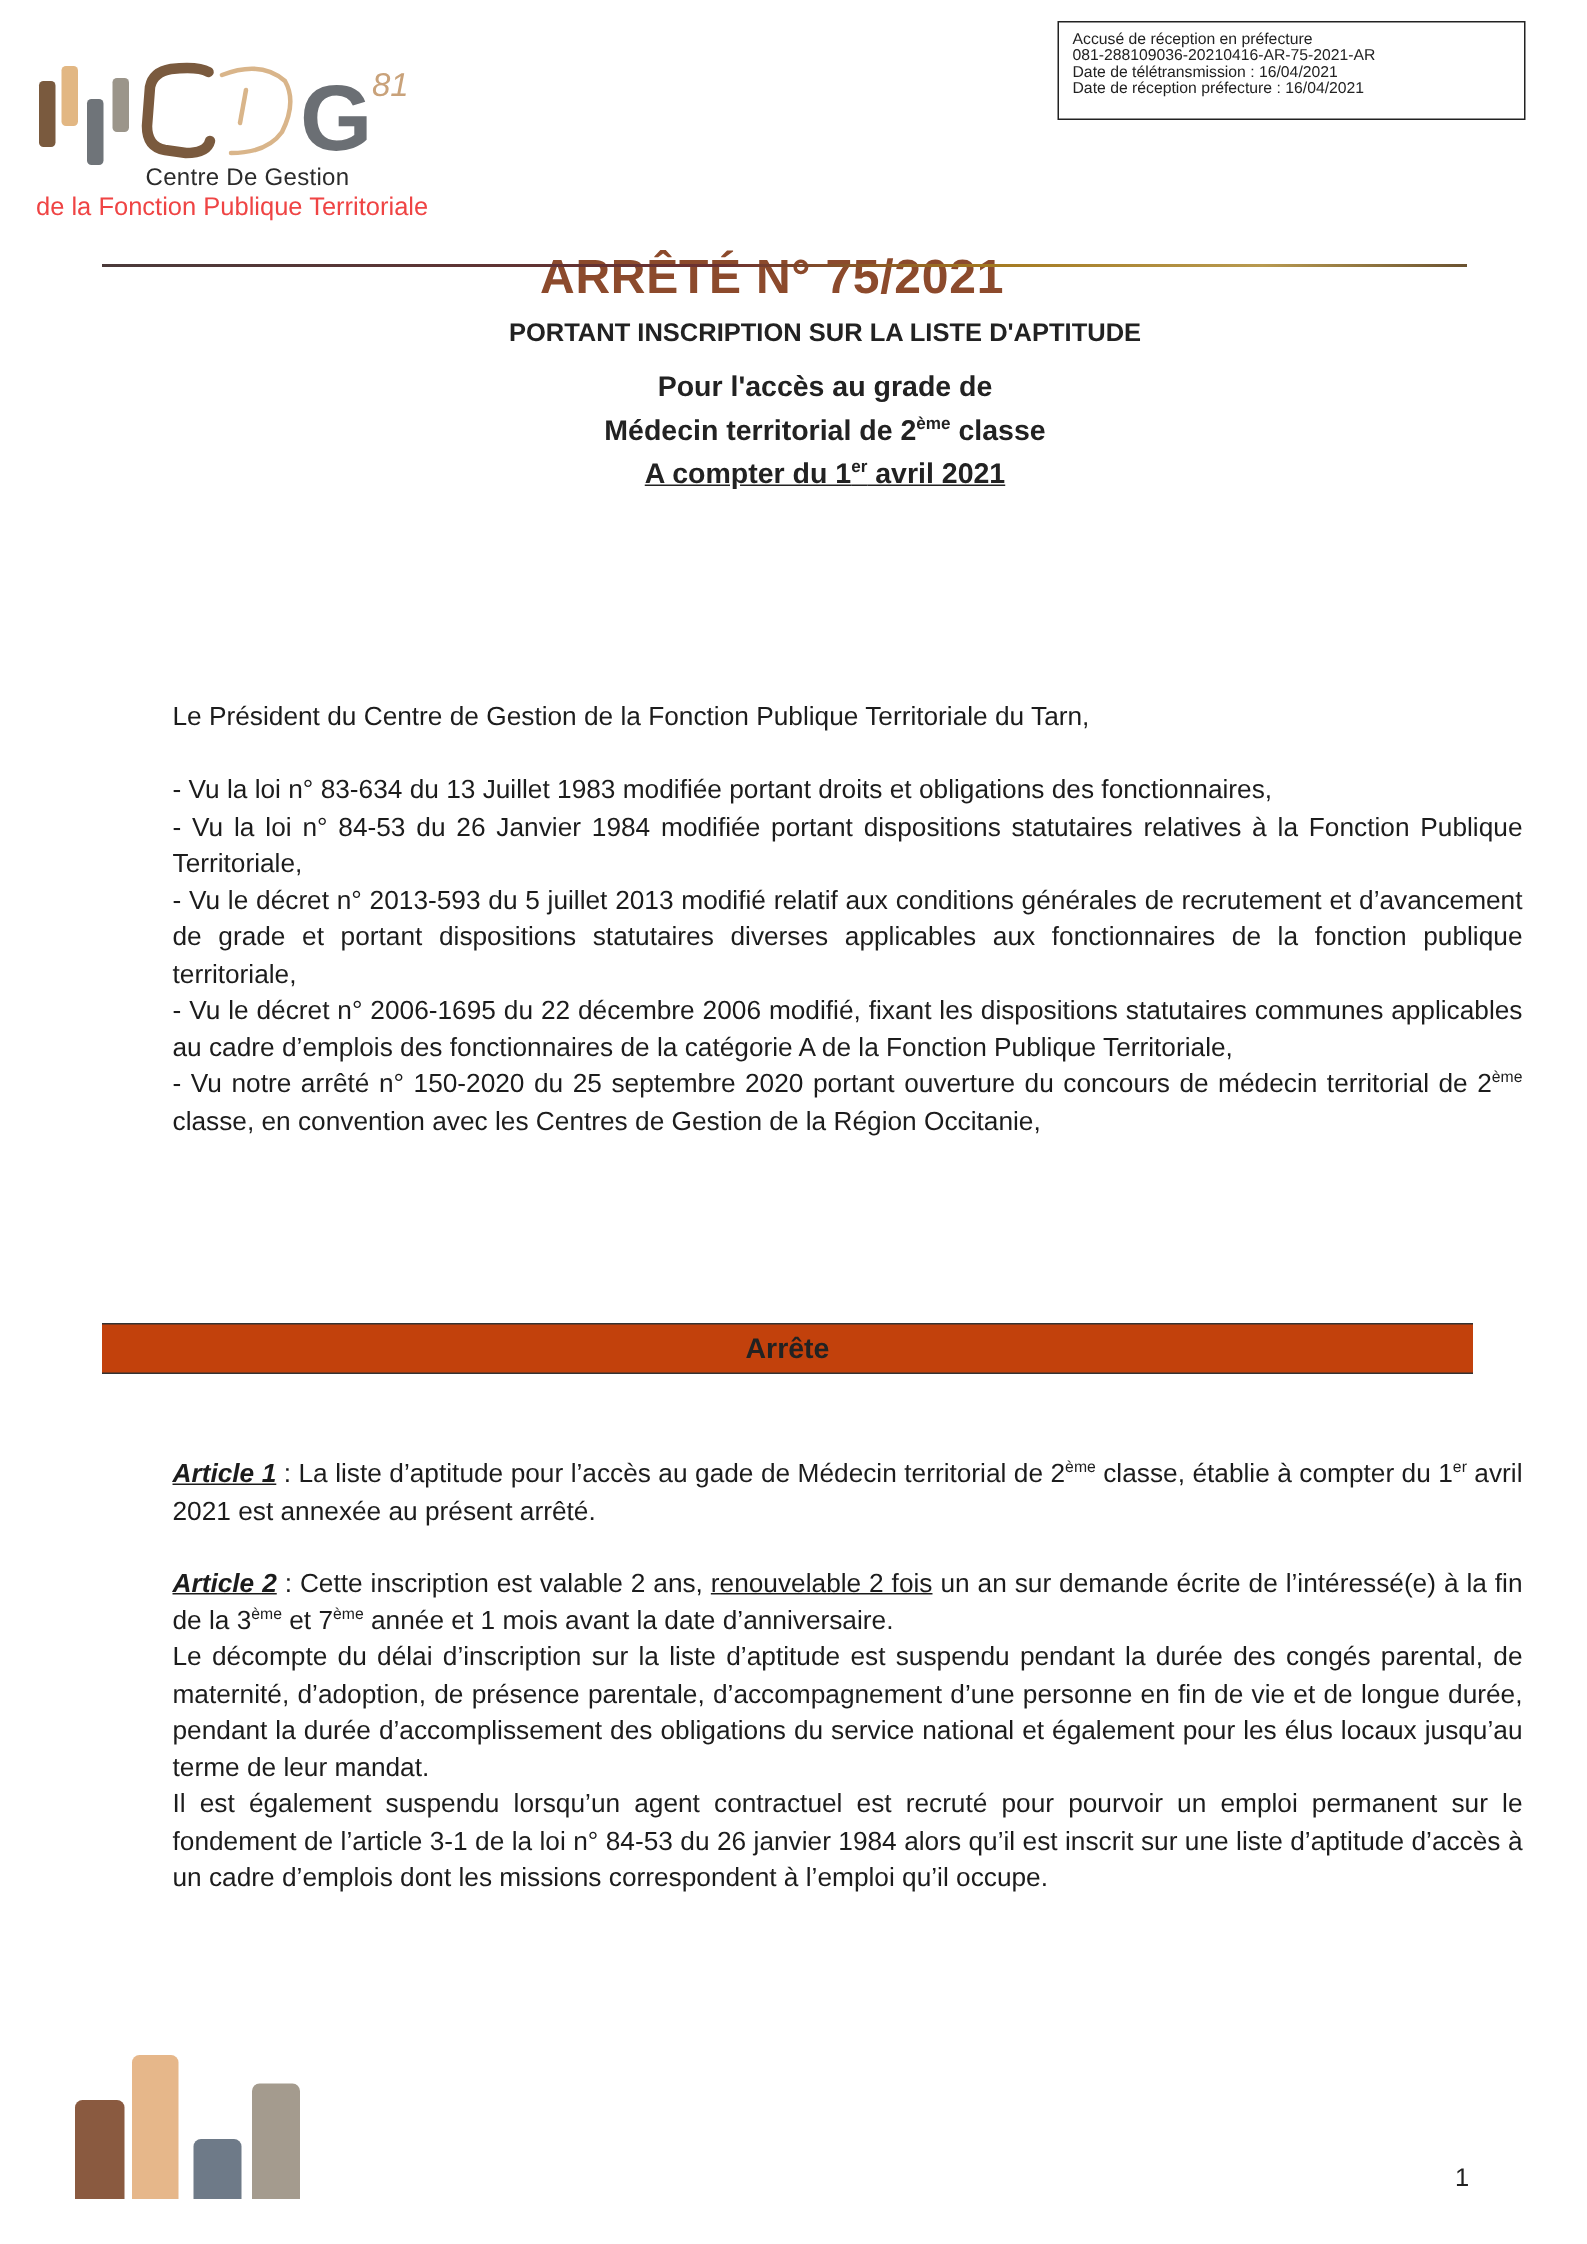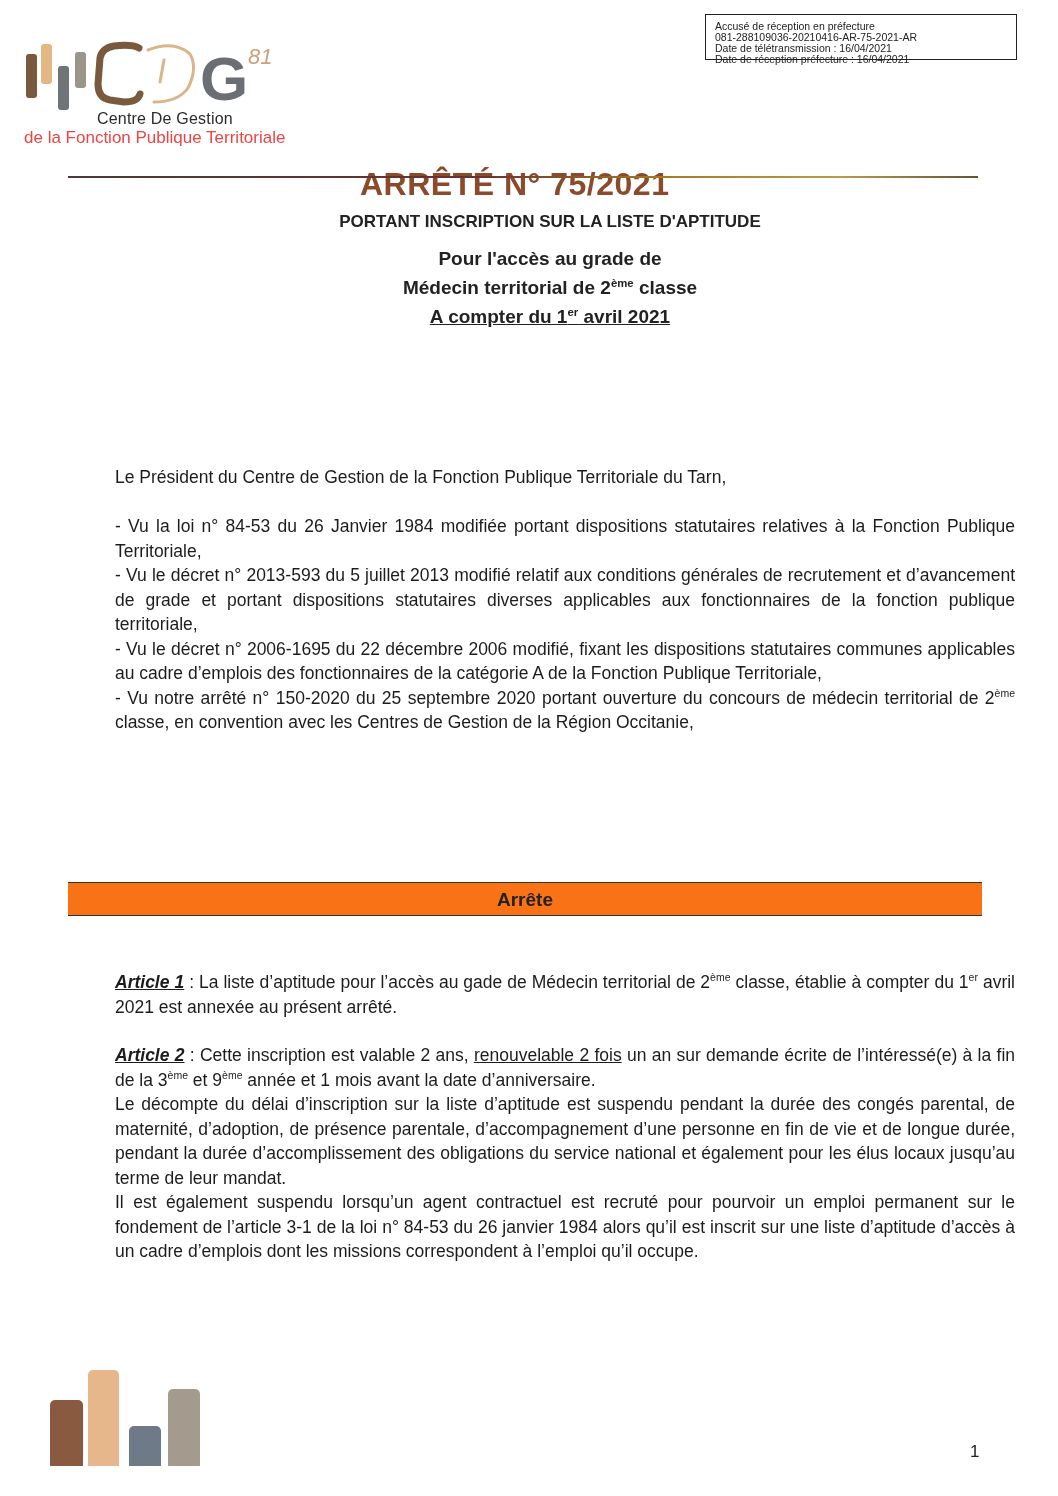--- a/index.html
+++ b/index.html
@@ -10,39 +10,39 @@
   .logo .bar { position: absolute; border-radius: 3px; }
   .logo .b1 { left: 4px;  top: 18px; width: 11px; height: 44px; background: #7a5a3e; }
   .logo .b2 { left: 19px; top: 8px;  width: 11px; height: 40px; background: #e2b783; }
   .logo .b3 { left: 36px; top: 30px; width: 11px; height: 44px; background: #6f7479; }
   .logo .b4 { left: 53px; top: 16px; width: 11px; height: 36px; background: #9b958a; }
   .logo .letters { position: absolute; left: 72px; top: 0px; width: 180px; height: 80px; }
   .logo .sub1 { position: absolute; left: 75px; top: 74px; font-size: 16px; color: #2b2b2b; letter-spacing: 0.2px; white-space: nowrap; }
   .logo .sub2 { position: absolute; left: 2px; top: 92px; font-size: 17px; color: #ef4444; white-space: nowrap; }
 
   
-  .ack { position: absolute; left: 705px; top: 14px; width: 312px; height: 46px; border: 1.5px solid #222; box-sizing: border-box; padding: 6px 9px; font-size: 10.5px; line-height: 11px; color: #222; }
+  .ack { position: absolute; left: 705px; top: 14px; width: 312px; height: 66px; border: 1.5px solid #222; box-sizing: border-box; padding: 6px 9px; font-size: 10.5px; line-height: 11px; color: #222; }
   .ack div { white-space: nowrap; }
 
   .title { position: absolute; left: 360px; top: 126px; font-size: 32px; font-weight: bold; color: #8c4a2c; letter-spacing: 0.5px; white-space: nowrap; margin-top: 40px; }
   .title-rule { position: absolute; left: 68px; top: 176px; width: 910px; height: 2px; background: linear-gradient(to right, #4a3a3a 0%, #6b3030 45%, #a47a20 65%, #b89a50 85%, #6a5230 100%); }
 
   .subtitle { position: absolute; left: 0; width: 1100px; text-align: center; font-weight: bold; white-space: nowrap; }
   .s1 { top: 212px; font-size: 17px; color: #222; }
   .s2 { top: 248px; font-size: 19px; color: #222; }
   .s3 { top: 277px; font-size: 19px; color: #222; }
   .s4 { top: 306px; font-size: 19px; color: #222; text-decoration: underline; }
   sup { font-size: 60%; vertical-align: super; line-height: 0; }
 
   .body-text { position: absolute; left: 79px; width: 900px; font-size: 17.5px; line-height: 24.5px; color: #1c1c1c; text-align: justify; margin-left: 36px; }
   .intro { top: 465px; }
   .vu-list { top: 514px; }
   .vu-list p { margin: 0; }
 
-  .arrete-band { position: absolute; left: 68px; top: 882px; width: 914px; height: 34px; background: #f97316; border-top: 1.5px solid #333; border-bottom: 1.5px solid #333; box-sizing: border-box; }
+  .arrete-band { position: absolute; left: 68px; top: 882px; width: 914px; height: 34px; background: #c2410c; border-top: 1.5px solid #333; border-bottom: 1.5px solid #333; box-sizing: border-box; }
   .arrete-band span { position: absolute; left: 0; width: 100%; top: 6px; text-align: center; font-size: 19px; font-weight: bold; color: #222; }
 
   .articles { top: 970px; }
   .articles p { margin: 0; }
   .articles .gap { height: 24px; }
   .art-label { font-weight: bold; text-decoration: underline; font-style: italic; }
   .u { text-decoration: underline; }
 
   .footer-logo { position: absolute; left: 48px; top: 1376px; width: 160px; height: 90px; }
   .footer-logo .fb { position: absolute; bottom: 0; border-radius: 5px 5px 0 0; }
@@ -83,34 +83,35 @@
 <div class="title-rule"></div>
 
 <div class="subtitle s1">PORTANT INSCRIPTION SUR LA LISTE D'APTITUDE</div>
 <div class="subtitle s2">Pour l'accès au grade de</div>
 <div class="subtitle s3"><span>Médecin territorial de 2</span><sup>ème</sup><span> classe</span></div>
 <div class="subtitle s4"><span>A compter du 1</span><sup>er</sup><span> avril 2021</span></div>
 
 <div class="body-text intro">Le Président du Centre de Gestion de la Fonction Publique Territoriale du Tarn,</div>
 
 <div class="body-text vu-list">
+  <p>- Vu la loi n° 83-634 du 13 Juillet 1983 modifiée portant droits et obligations des fonctionnaires,</p>
   <p>- Vu la loi n° 84-53 du 26 Janvier 1984 modifiée portant dispositions statutaires relatives à la Fonction Publique Territoriale,</p>
   <p>- Vu le décret n° 2013-593 du 5 juillet 2013 modifié relatif aux conditions générales de recrutement et d’avancement de grade et portant dispositions statutaires diverses applicables aux fonctionnaires de la fonction publique territoriale,</p>
   <p>- Vu le décret n° 2006-1695 du 22 décembre 2006 modifié, fixant les dispositions statutaires communes applicables au cadre d’emplois des fonctionnaires de la catégorie A de la Fonction Publique Territoriale,</p>
   <p><span>- Vu notre arrêté n° 150-2020 du 25 septembre 2020 portant ouverture du concours de médecin territorial de 2</span><sup>ème</sup><span> classe, en convention avec les Centres de Gestion de la Région Occitanie,</span></p>
 </div>
 
 <div class="arrete-band">
   <span>Arrête</span>
 </div>
 
 <div class="body-text articles">
   <p><span class="art-label">Article 1</span><span> : </span><span>La liste d’aptitude pour l’accès au gade de Médecin territorial de 2</span><sup>ème</sup><span> classe, établie à compter du 1</span><sup>er</sup><span> avril 2021 est annexée au présent arrêté.</span></p>
   <div class="gap"></div>
-  <p><span class="art-label">Article 2</span><span> : </span><span>Cette inscription est valable 2 ans, </span><span class="u">renouvelable 2 fois</span><span> un an sur demande écrite de l’intéressé(e) à la fin de la 3</span><sup>ème</sup><span> et 9</span><sup>ème</sup><span> année et 1 mois avant la date d’anniversaire.</span></p>
+  <p><span class="art-label">Article 2</span><span> : </span><span>Cette inscription est valable 2 ans, </span><span class="u">renouvelable 2 fois</span><span> un an sur demande écrite de l’intéressé(e) à la fin de la 3</span><sup>ème</sup><span> et 7</span><sup>ème</sup><span> année et 1 mois avant la date d’anniversaire.</span></p>
   <p>Le décompte du délai d’inscription sur la liste d’aptitude est suspendu pendant la durée des congés parental, de maternité, d’adoption, de présence parentale, d’accompagnement d’une personne en fin de vie et de longue durée, pendant la durée d’accomplissement des obligations du service national et également pour les élus locaux jusqu’au terme de leur mandat.</p>
   <p>Il est également suspendu lorsqu’un agent contractuel est recruté pour pourvoir un emploi permanent sur le fondement de l’article 3-1 de la loi n° 84-53 du 26 janvier 1984  alors qu’il est inscrit sur une liste d’aptitude d’accès à un cadre d’emplois dont les missions correspondent à l’emploi qu’il occupe.</p>
 </div>
 
 <div class="footer-logo">
   <div class="fb f1"></div>
   <div class="fb f2"></div>
   <div class="fb f3"></div>
   <div class="fb f4"></div>
 </div>

